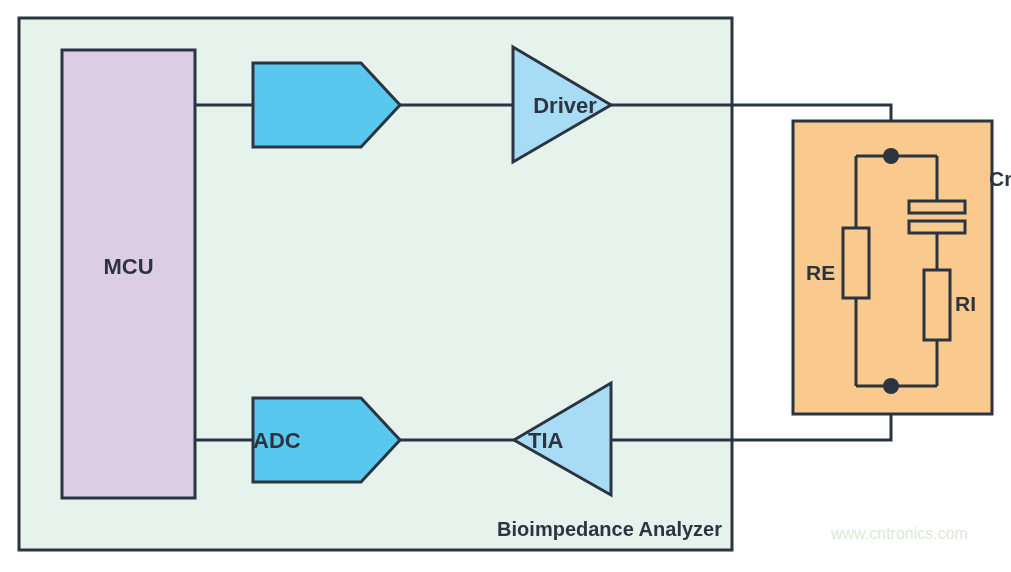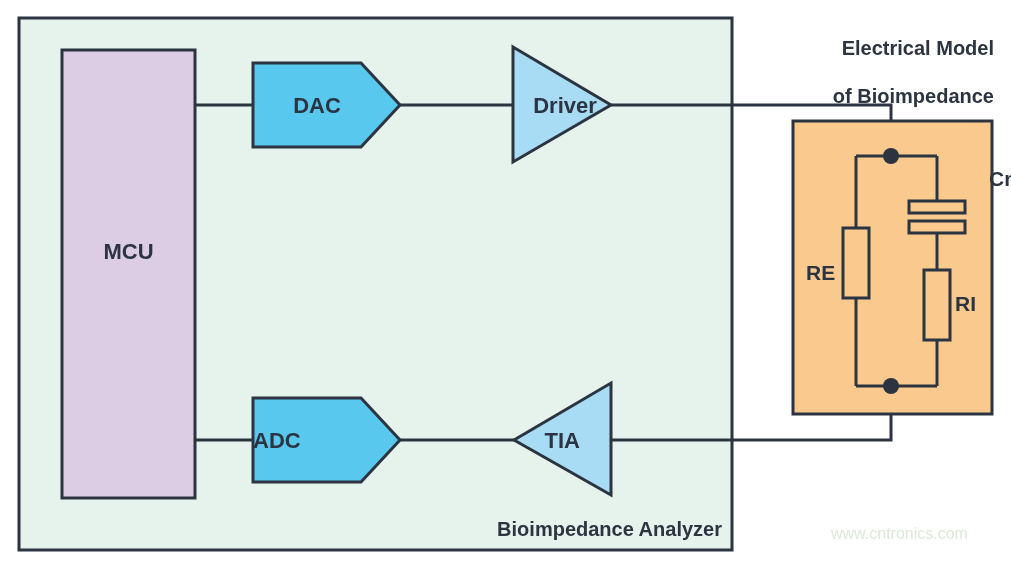--- a/index.html
+++ b/index.html
@@ -96,36 +96,31 @@
 
     <rect x="909" y="201" width="56" height="12" fill="#f9c98e" stroke="#2b3440" stroke-width="3"></rect>
     <rect x="909" y="221" width="56" height="12" fill="#f9c98e" stroke="#2b3440" stroke-width="3"></rect>
 
     <rect x="924" y="270" width="26" height="70" fill="#f9c98e" stroke="#2b3440" stroke-width="3"></rect>
 
     <circle cx="891" cy="156" r="8" fill="#2b3440"></circle>
     <circle cx="891" cy="386" r="8" fill="#2b3440"></circle>
   </svg>
 
-  <div class="lbl lbl-block" style="left:62px; top:239px; width:133px; text-align:center;">MCU</div>
+  <div class="lbl lbl-block" style="left:62px; top:254px; width:133px; text-align:center;">MCU</div>
 
-  <div class="lbl lbl-block" style="left:253px; top:93px; width:128px; text-align:center;">DAC</div>
 
   <div class="lbl lbl-amp" style="left:513px; top:93px; width:88px; text-align:center;padding-left:8px;">Driver</div>
 
   <div class="lbl lbl-block" style="left:253px; top:428px; width:128px; text-align:left;">ADC</div>
 
-  <div class="lbl lbl-amp" style="left:504px; top:428px; width:76px; text-align:right;">TIA</div>
+  <div class="lbl lbl-amp" style="left:528px; top:428px; width:76px; text-align:left;">TIA</div>
 
   <div class="lbl lbl-analyzer" style="left:432px; top:518px; width:290px; text-align:right;">Bioimpedance Analyzer</div>
 
-  <div class="lbl lbl-title" style="left:742px; top:12px; width:252px;">
-    <span>Electrical Model</span><br>
-    <span>of Bioimpedance</span>
-  </div>
 
   <div class="lbl lbl-comp" style="left:806px; top:261px;">RE</div>
 
   <div class="lbl lbl-comp" style="left:941px; top:167px;margin-left:48px;">Cm</div>
 
   <div class="lbl lbl-comp" style="left:955px; top:292px;">RI</div>
 
   <div class="watermark" style="left:831px; top:525px;">www.cntronics.com</div>
 
 </div>

